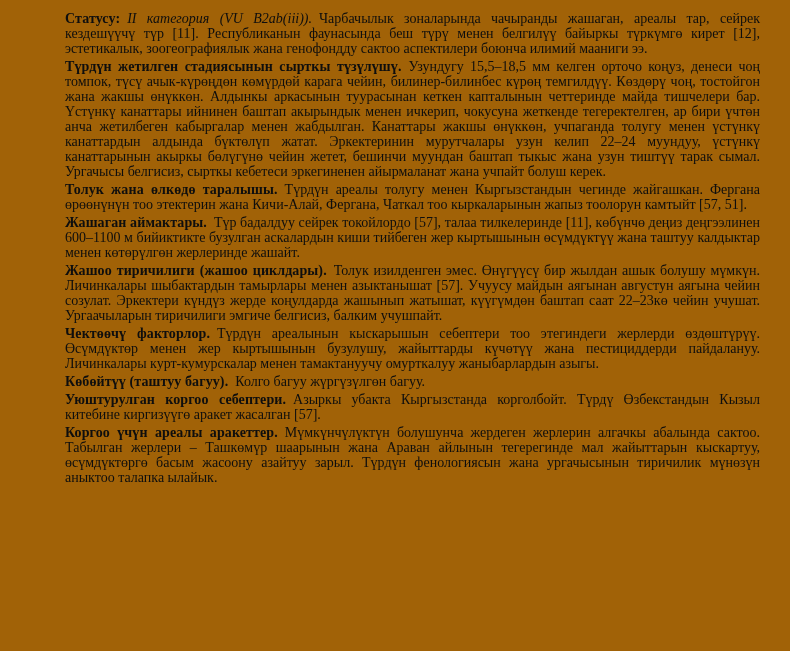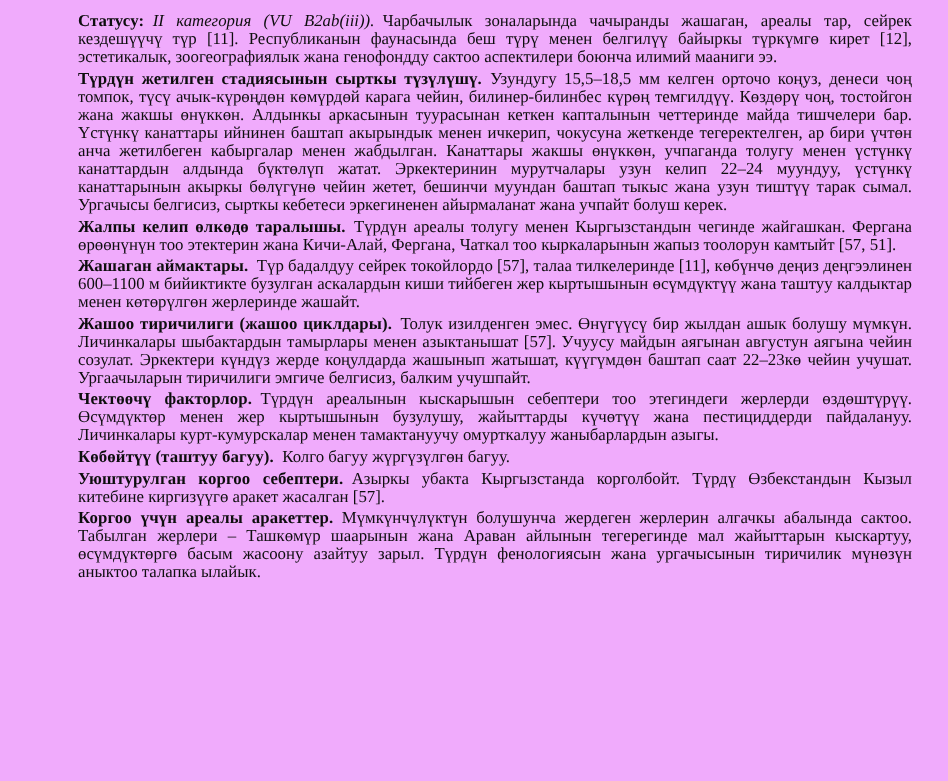--- a/index.html
+++ b/index.html
@@ -4,21 +4,21 @@
 <style>
   html, body {
     margin: 0;
     padding: 0;
     background: #ffffff;
   }
   .page {
     width: 790px;
     height: 651px;
     box-sizing: border-box;
-    background: #f0abfc;
+    background: #a16207;
     overflow: hidden;
   }
   .doc {
     box-sizing: border-box;
     width: 100%;
     height: 100%;
     padding: 11px 30px 8px 65px;
     font-family: "Liberation Serif", "DejaVu Serif", serif;
     font-size: 14px;
     line-height: 15px;
@@ -41,21 +41,21 @@
 </head>
 <body>
 
 <div class="page">
   <div class="doc">
 
     <p class="para"><span class="head">Статусу:</span><span class="ital">II категория (VU  B2ab(iii)).</span><span>Чарбачылык зоналарында чачыранды жашаган, ареалы тар, сейрек кездешүүчү түр [11]. Республиканын фаунасында беш түрү менен белгилүү байыркы түркүмгө кирет [12], эстетикалык, зоогеографиялык жана генофондду сактоо аспектилери боюнча илимий мааниги ээ.</span></p>
 
     <p class="para"><span class="head">Түрдүн жетилген стадиясынын сырткы түзүлүшү.</span><span>Узундугу 15,5–18,5 мм келген орточо коңуз, денеси чоң томпок, түсү ачык-күрөңдөн көмүрдөй карага чейин, билинер-билинбес күрөң темгилдүү. Көздөрү чоң, тостойгон жана жакшы өнүккөн. Алдынкы аркасынын туурасынан кеткен капталынын четтеринде майда тишчелери бар. Үстүнкү канаттары ийнинен баштап акырындык менен ичкерип, чокусуна жеткенде тегеректелген, ар бири үчтөн анча жетилбеген кабыргалар менен жабдылган. Канаттары жакшы өнүккөн, учпаганда толугу менен үстүнкү канаттардын алдында бүктөлүп жатат. Эркектеринин мурутчалары узун келип 22–24 муундуу, үстүнкү канаттарынын акыркы бөлүгүнө чейин жетет, бешинчи муундан баштап тыкыс жана узун тиштүү тарак сымал. Ургачысы белгисиз, сырткы кебетеси эркегиненен айырмаланат жана учпайт болуш керек.</span></p>
 
-    <p class="para"><span class="head">Жалпы келип өлкөдө таралышы.</span><span>Түрдүн ареалы толугу менен Кыргызстандын чегинде жайгашкан. Фергана өрөөнүнүн тоо этектерин жана Кичи-Алай, Фергана, Чаткал тоо кыркаларынын жапыз тоолорун камтыйт [57, 51].</span></p>
+    <p class="para"><span class="head">Толук жана өлкөдө таралышы.</span><span>Түрдүн ареалы толугу менен Кыргызстандын чегинде жайгашкан. Фергана өрөөнүнүн тоо этектерин жана Кичи-Алай, Фергана, Чаткал тоо кыркаларынын жапыз тоолорун камтыйт [57, 51].</span></p>
 
     <p class="para"><span class="head">Жашаган аймактары.</span><span>Түр бадалдуу сейрек токойлордо [57], талаа тилкелеринде [11], көбүнчө деңиз деңгээлинен 600–1100  м бийиктикте бузулган аскалардын киши тийбеген жер кыртышынын өсүмдүктүү жана таштуу калдыктар менен көтөрүлгөн жерлеринде жашайт.</span></p>
 
 
     <p class="para"><span class="head">Жашоо тиричилиги (жашоо циклдары).</span><span>Толук изилденген эмес. Өнүгүүсү бир жылдан ашык болушу мүмкүн. Личинкалары шыбактардын тамырлары менен азыктанышат [57]. Учуусу майдын аягынан августун аягына чейин созулат. Эркектери күндүз жерде коңулдарда жашынып жатышат, күүгүмдөн баштап саат 22–23кө чейин учушат. Ургаачыларын тиричилиги эмгиче белгисиз, балким учушпайт.</span></p>
 
     <p class="para"><span class="head">Чектөөчү факторлор.</span><span>Түрдүн ареалынын кыскарышын себептери тоо этегиндеги жерлерди өздөштүрүү. Өсүмдүктөр менен жер кыртышынын бузулушу, жайыттарды күчөтүү жана пестициддерди пайдалануу. Личинкалары курт-кумурскалар менен тамактануучу омурткалуу жаныбарлардын азыгы.</span></p>
 
     <p class="para"><span class="head">Көбөйтүү (таштуу багуу).</span><span>Колго багуу жүргүзүлгөн багуу.</span></p>
 

